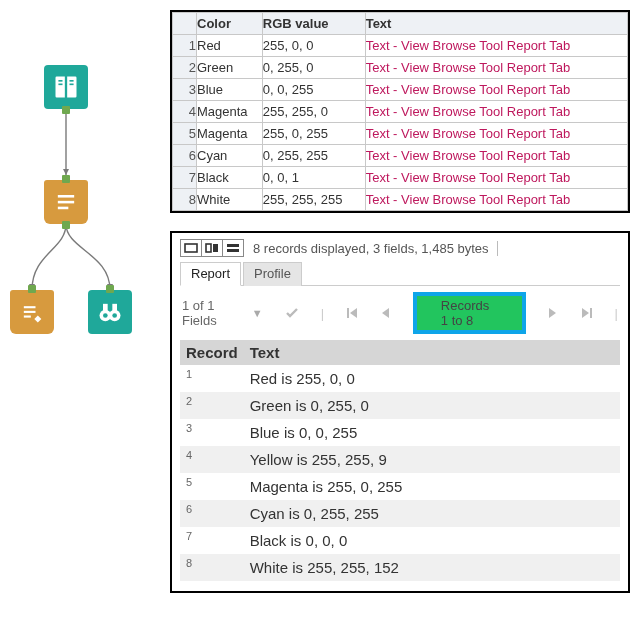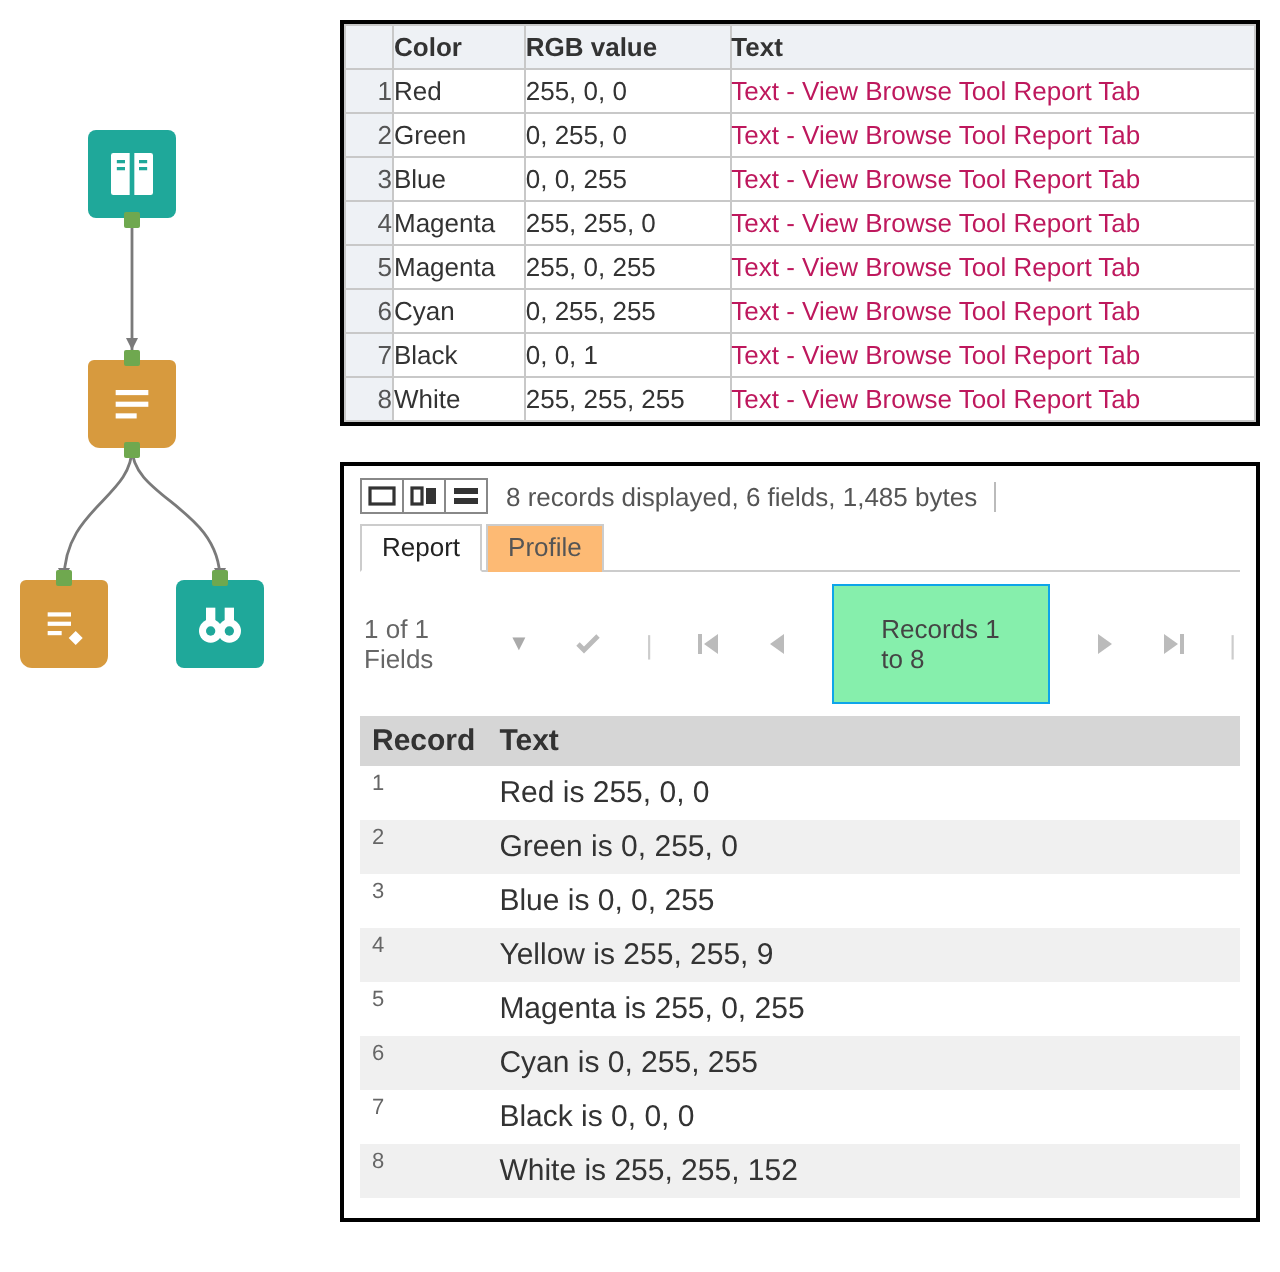--- a/index.html
+++ b/index.html
@@ -109,21 +109,21 @@
   .tabs {
     display: flex;
     border-bottom: 1px solid #ccc;
     margin-top: 4px;
   }
   .tab {
     padding: 3px 10px 4px 10px;
     font-size: 13px;
     border: 1px solid #ccc;
     border-bottom: none;
-    background: #fdba74;
+    background: #e5e5e5;
     color: #555;
     margin-right: 2px;
     position: relative;
     top: 1px;
   }
   .tab.active {
     background: #fff;
     color: #222;
     border-bottom: 1px solid #fff;
     text-align: center;
@@ -135,24 +135,24 @@
     padding: 6px 2px;
     color: #666;
     font-size: 13px;
   }
   .nav-icon {
     width: 16px; height: 16px;
     display: inline-flex; align-items: center; justify-content: center;
     color: #aaa;
   }
   .records-box {
-    border: 1px solid #0ea5e9;
-    padding: 14px 24px;
+    border: 4px solid #0ea5e9;
+    padding: 2px 24px;
     color: #444;
-    background: #86efac;
+    background: #22c55e;
   }
   .chev { color: #aaa; font-size: 11px; }
   
   table.report {
     width: 100%;
     border-collapse: collapse;
     font-size: 15px;
   }
   table.report th {
     background: #d6d6d6;
@@ -320,21 +320,21 @@
                 <rect x="8" y="1" width="5" height="8" fill="#333"></rect>
               </svg>
           </div>
           <div class="view-btn">
             <svg width="14" height="10">
                 <rect x="1" y="1" width="12" height="3" fill="#333"></rect>
                 <rect x="1" y="6" width="12" height="3" fill="#333"></rect>
               </svg>
           </div>
         </div>
-        <span class="status-text">8 records displayed, 6 fields, 1,485 bytes</span>
+        <span class="status-text">8 records displayed, 3 fields, 1,485 bytes</span>
       </div>
 
       <div class="tabs">
         <div class="tab active">Report</div>
         <div class="tab">Profile</div>
       </div>
 
       <div class="nav-row">
         <span>1 of 1 Fields</span>
         <span class="chev">▼</span>

